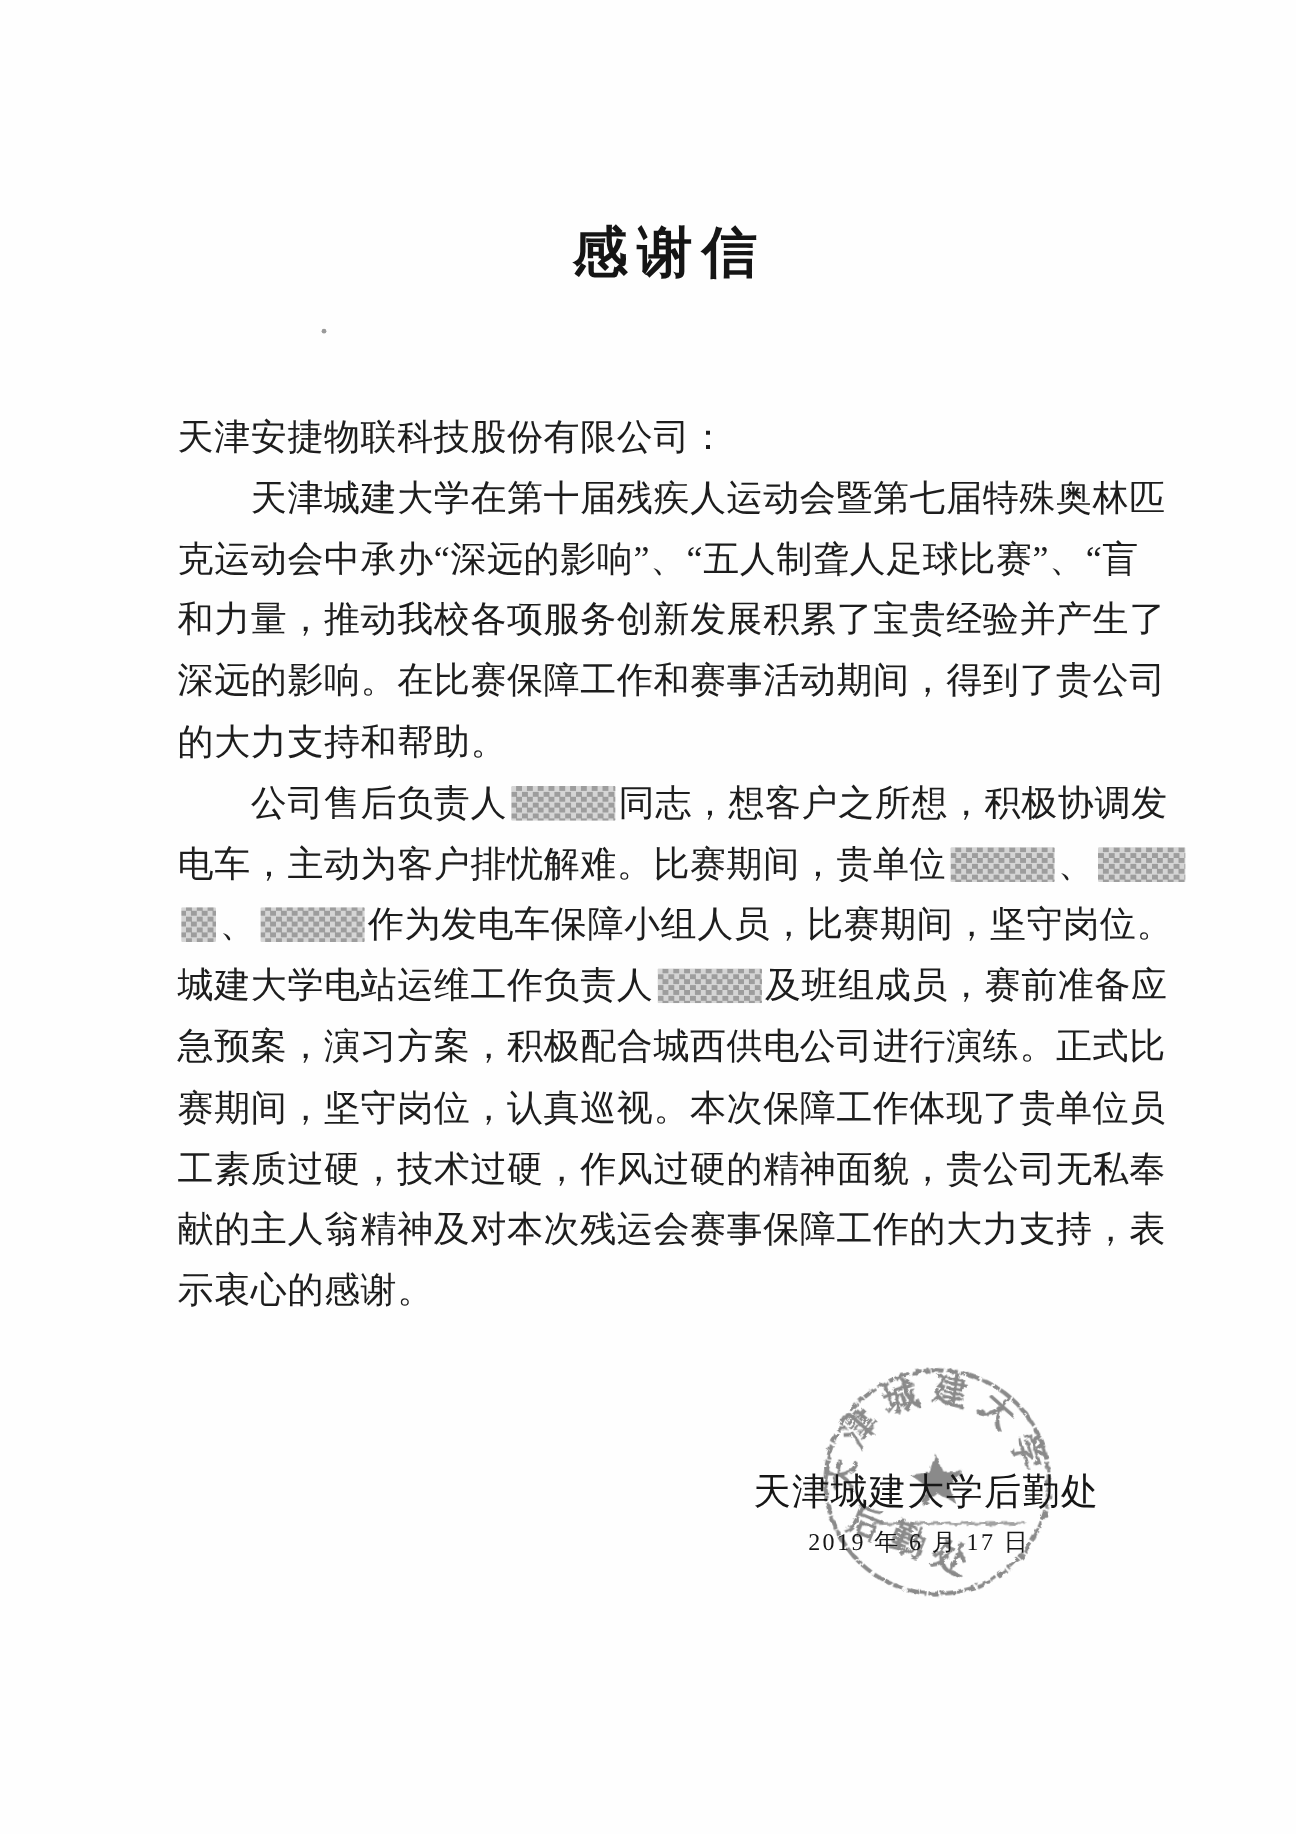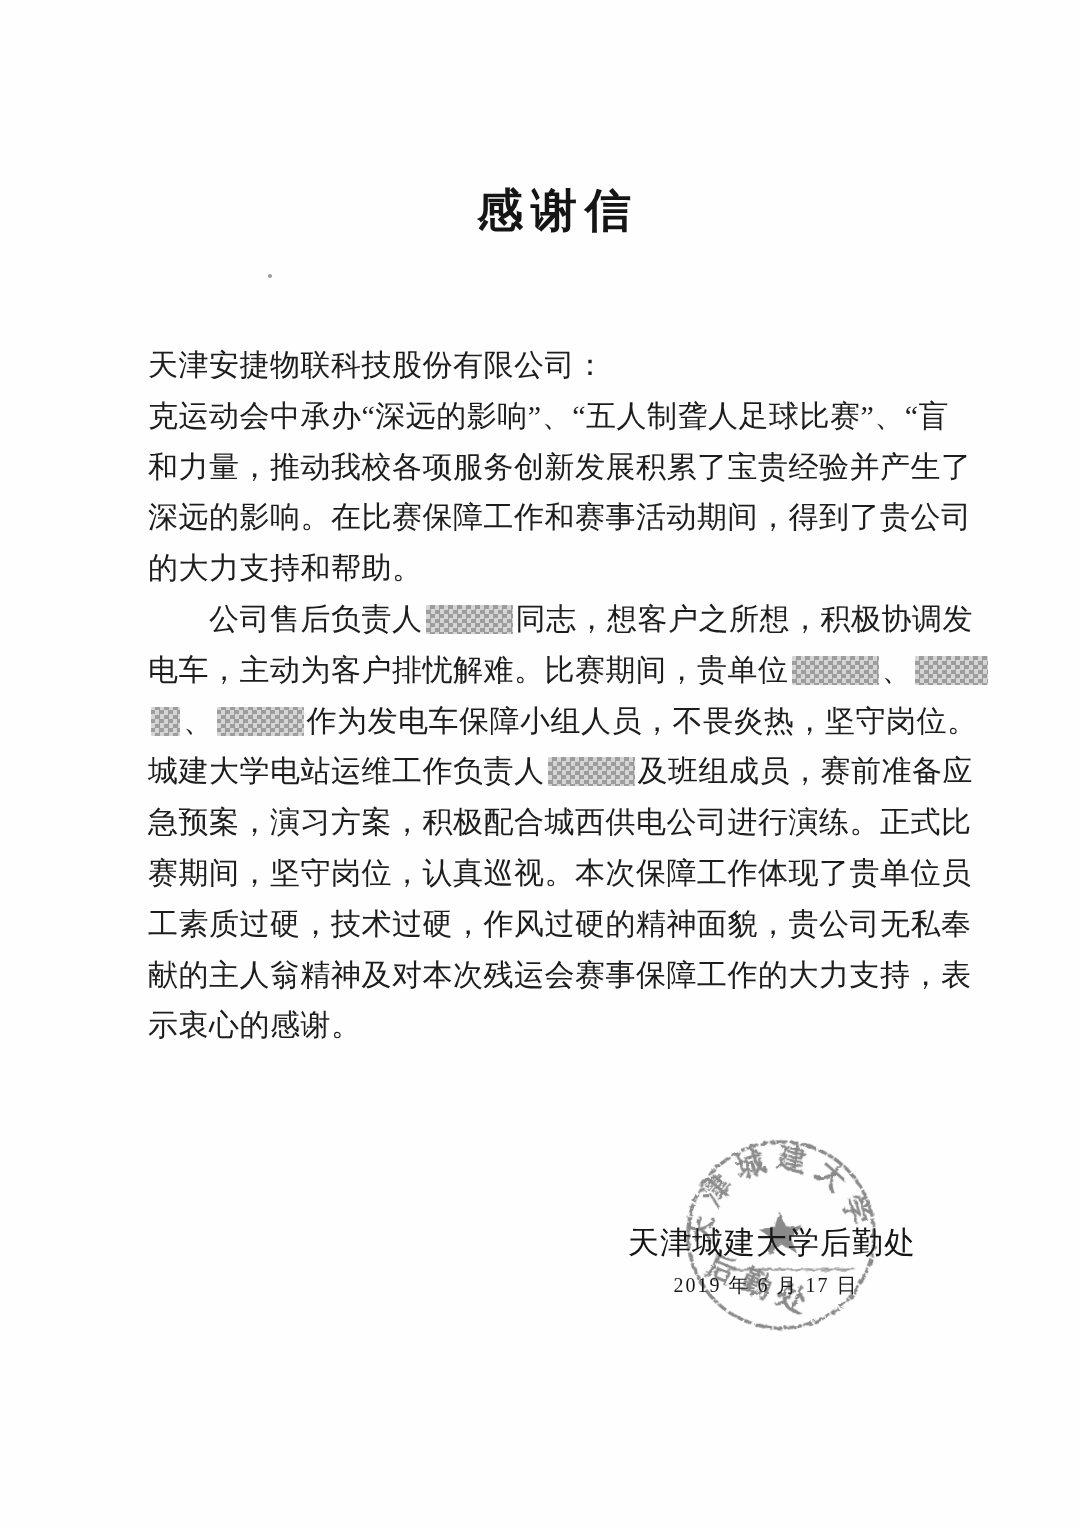--- a/index.html
+++ b/index.html
@@ -82,27 +82,28 @@
 <body>
 
 <div class="page">
 
   <div class="speck"></div>
 
   <div class="doc-title">感谢信</div>
 
   <div class="body-block">
       <div class="line"><span>天津安捷物联科技股份有限公司：</span></div>
+      <div class="line"><span>　　天津城建大学在第十届残疾人运动会暨第七届特殊奥林匹</span></div>
       <div class="line"><span>克运动会中承办“深远的影响”、“五人制聋人足球比赛”、“盲</span></div>
       <div class="line"><span>和力量，推动我校各项服务创新发展积累了宝贵经验并产生了</span></div>
       <div class="line"><span>深远的影响。在比赛保障工作和赛事活动期间，得到了贵公司</span></div>
       <div class="line"><span>的大力支持和帮助。</span></div>
       <div class="line"><span>　　公司售后负责人</span><span class="redacted" style="width: 87px;"></span><span>同志，想客户之所想，积极协调发</span></div>
       <div class="line"><span>电车，主动为客户排忧解难。比赛期间，贵单位</span><span class="redacted" style="width: 87px;"></span><span>、</span><span class="redacted" style="width: 72.5px;"></span></div>
-      <div class="line"><span class="redacted" style="width: 29px;"></span><span>、</span><span class="redacted" style="width: 87px;"></span><span>作为发电车保障小组人员，不畏炎热，坚守岗位。</span></div>
+      <div class="line"><span class="redacted" style="width: 29px;"></span><span>、</span><span class="redacted" style="width: 87px;"></span><span>作为发电车保障小组人员，比赛期间，坚守岗位。</span></div>
       <div class="line"><span>城建大学电站运维工作负责人</span><span class="redacted" style="width: 87px;"></span><span>及班组成员，赛前准备应</span></div>
       <div class="line"><span>急预案，演习方案，积极配合城西供电公司进行演练。正式比</span></div>
       <div class="line"><span>赛期间，坚守岗位，认真巡视。本次保障工作体现了贵单位员</span></div>
       <div class="line"><span>工素质过硬，技术过硬，作风过硬的精神面貌，贵公司无私奉</span></div>
       <div class="line"><span>献的主人翁精神及对本次残运会赛事保障工作的大力支持，表</span></div>
       <div class="line"><span>示衷心的感谢。</span></div>
     </div>
 
   <svg class="stamp" viewBox="0 0 200 200" xmlns="http://www.w3.org/2000/svg">
     <defs>

